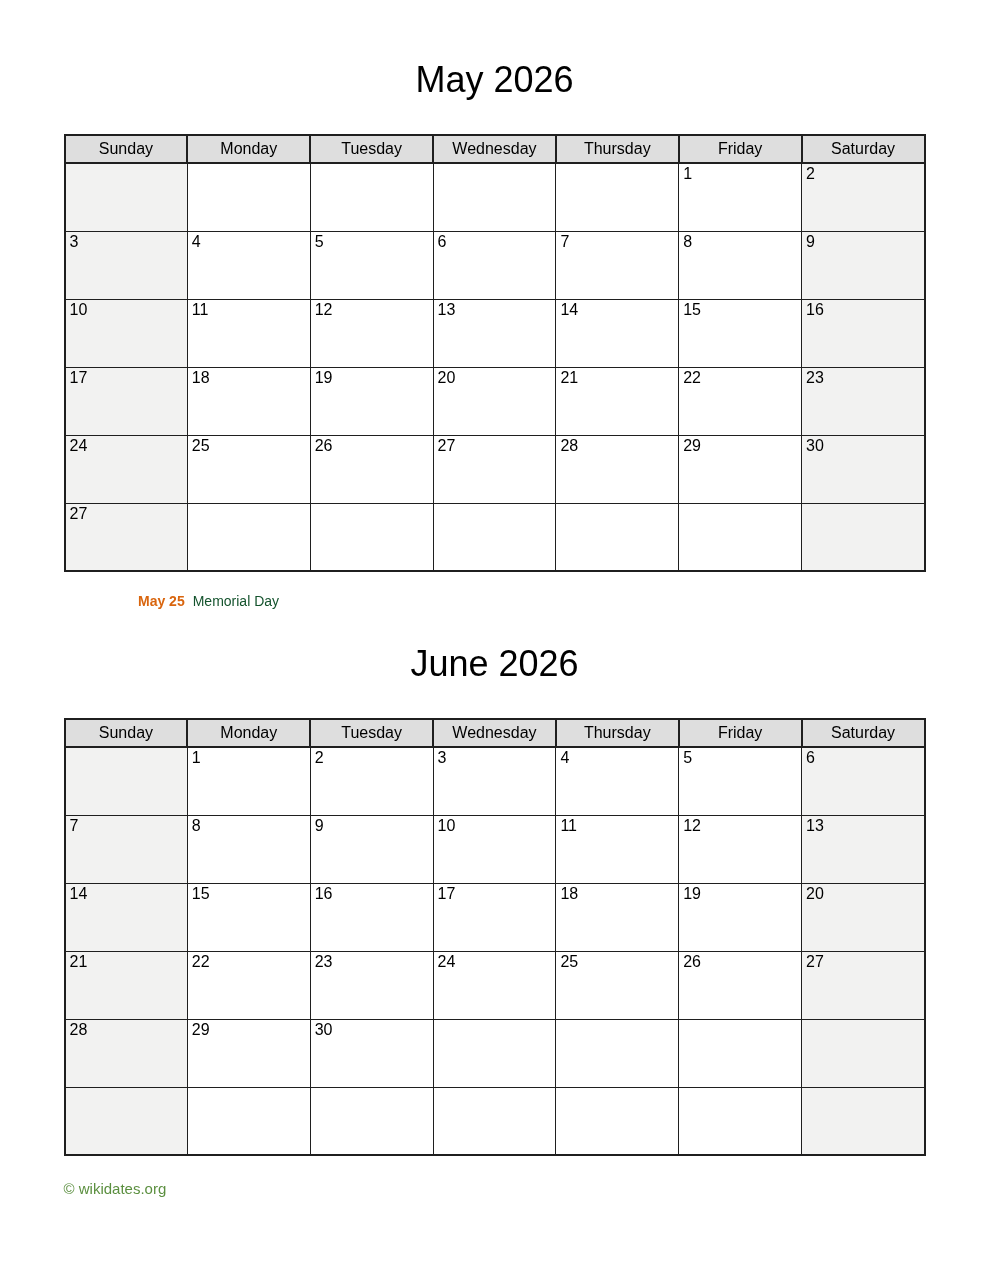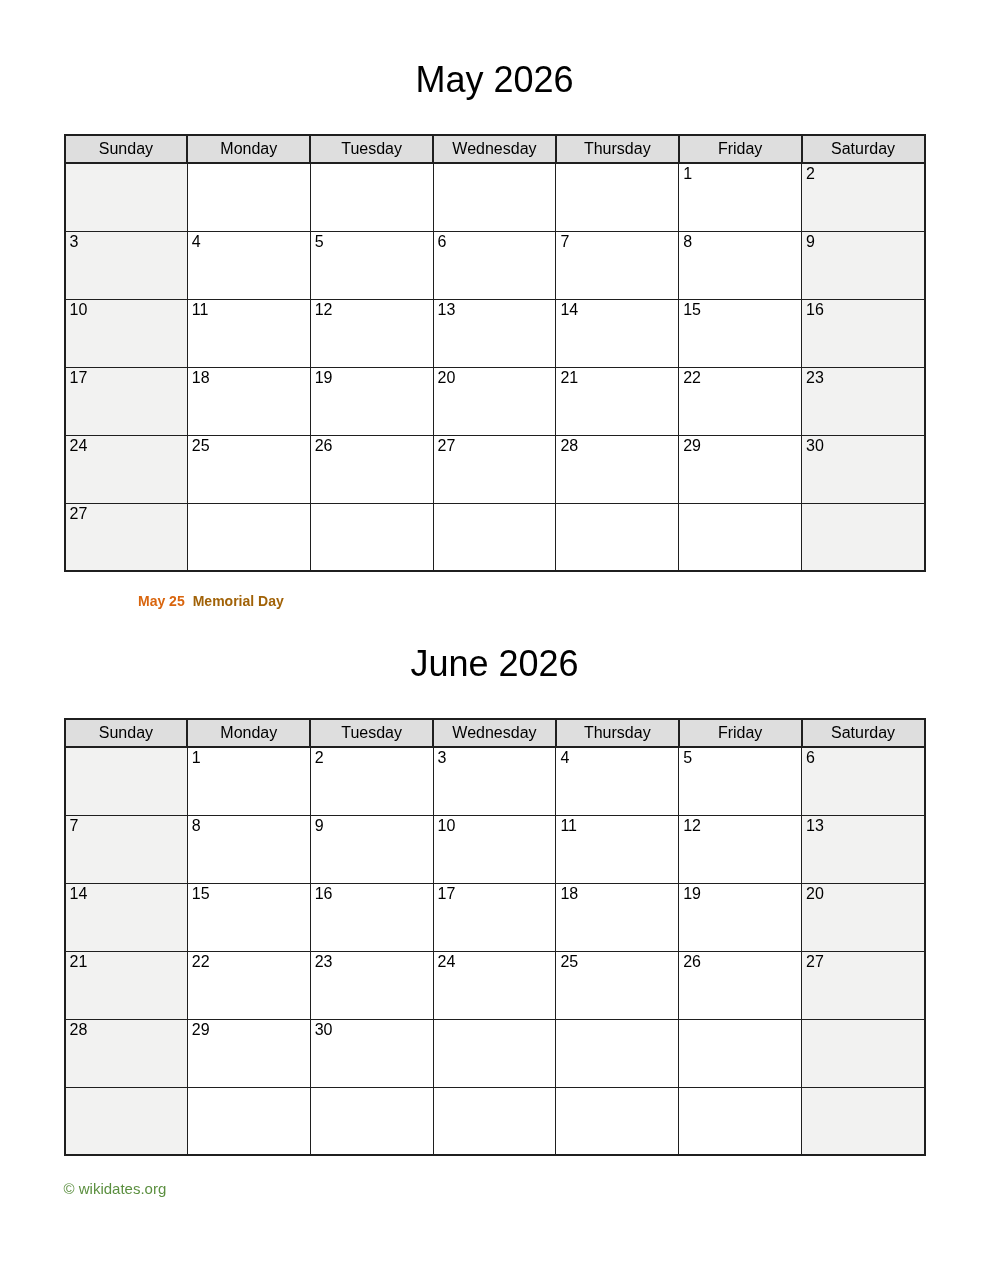--- a/index.html
+++ b/index.html
@@ -68,22 +68,22 @@
     margin: 21px 0 0 138px;
     font-size: 14px;
     line-height: 17px;
   }
   .holiday-date {
     color: var(--holiday);
     font-weight: 700;
     margin-right: 8px;
   }
   .holiday-name {
-    color: #a16207;
-    font-weight: 700;
+    color: #14532d;
+    font-weight: 400;
   }
   .page-footer {
     width: 862px;
     margin: 24px auto 0 auto;
     font-size: 15px;
     color: var(--footer-green);
   }
 </style>
 </head>
 <body>

